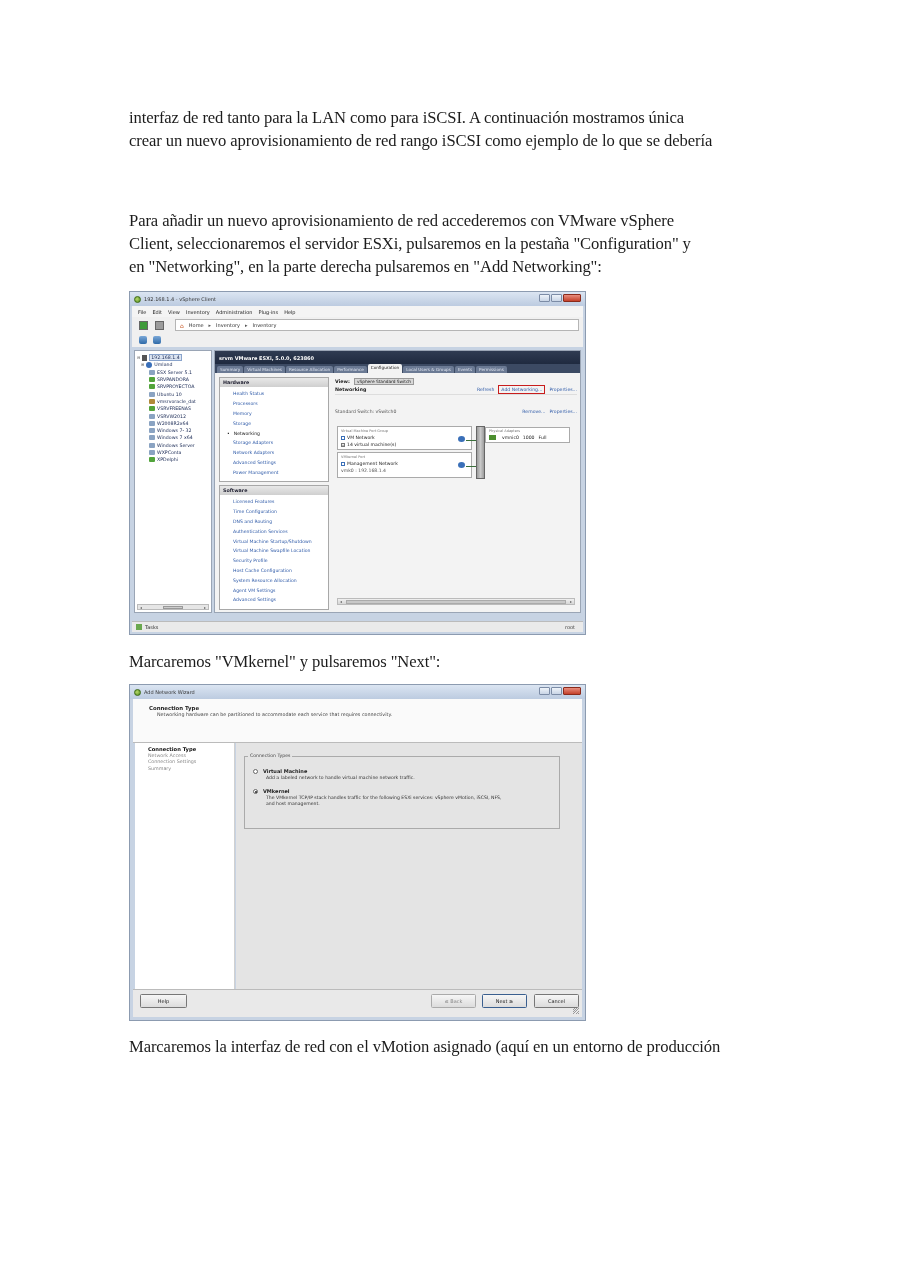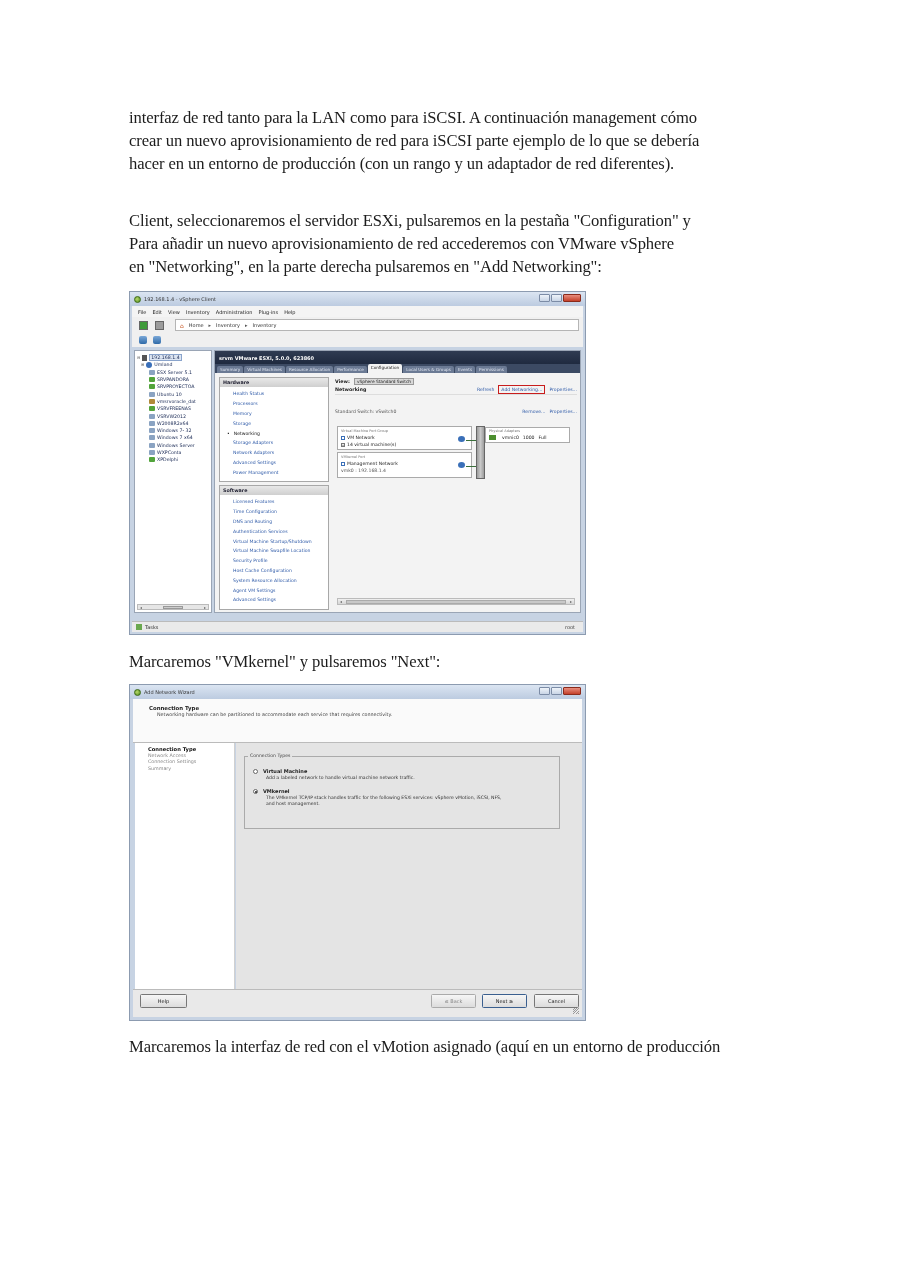--- a/index.html
+++ b/index.html
@@ -98,28 +98,27 @@
   .wiz-footer { position: absolute; left: 3px; right: 3px; top: 304px; height: 28px; background: #e9e9e9; border-top: 0.5px solid #bbb; }
   .wbtn { position: absolute; top: 4px; height: 14px; border: 0.5px solid #777; background: linear-gradient(#f6f6f6, #dcdcdc); font-size: 5px; color: #222; display: flex; align-items: center; justify-content: center; border-radius: 1.5px; }
   .wbtn.disabled { color: #888; border-color: #aaa; }
   .wbtn.default { border: 0.8px solid #3a5f8f; }
   .grip { position: absolute; right: 3px; bottom: 3px; width: 6px; height: 6px; background: repeating-linear-gradient(135deg, transparent 0 1px, #999 1px 1.6px); }
 </style>
 </head>
 <body>
 
 <div class="para" style="top:106px;">
-  <span class="line">interfaz de red tanto para la LAN como para iSCSI. A continuación management cómo</span>
-  <span class="line">crear un nuevo aprovisionamiento de red para iSCSI parte ejemplo de lo que se debería</span>
-  <span class="line">hacer en un entorno de producción (con un rango y un adaptador de red diferentes).</span>
+  <span class="line">interfaz de red tanto para la LAN como para iSCSI. A continuación mostramos única</span>
+  <span class="line">crear un nuevo aprovisionamiento de red rango iSCSI como ejemplo de lo que se debería</span>
 </div>
 
 <div class="para" style="top:209px;">
+  <span class="line">Para añadir un nuevo aprovisionamiento de red accederemos con VMware vSphere</span>
   <span class="line">Client, seleccionaremos el servidor ESXi, pulsaremos en la pestaña "Configuration" y</span>
-  <span class="line">Para añadir un nuevo aprovisionamiento de red accederemos con VMware vSphere</span>
   <span class="line">en "Networking", en la parte derecha pulsaremos en "Add Networking":</span>
 </div>
 
 <div class="shot" id="shot1">
   <div class="titlebar">
     <span class="app-icon"></span>
     <span>192.168.1.4 - vSphere Client</span>
     <div class="winbtns">
       <div></div>
       <div></div>

